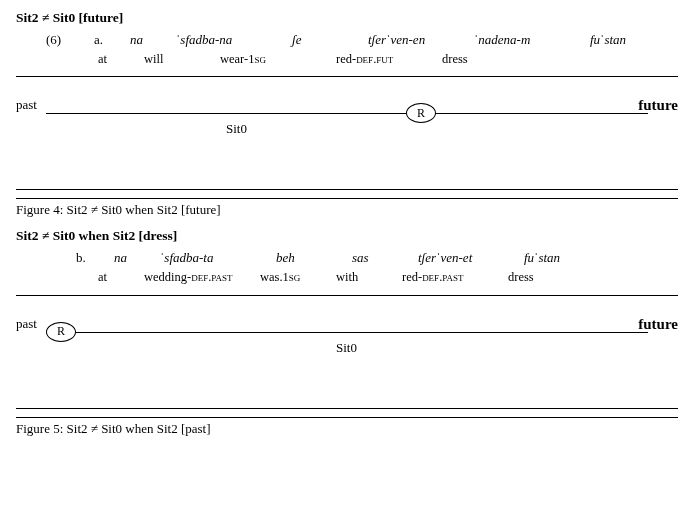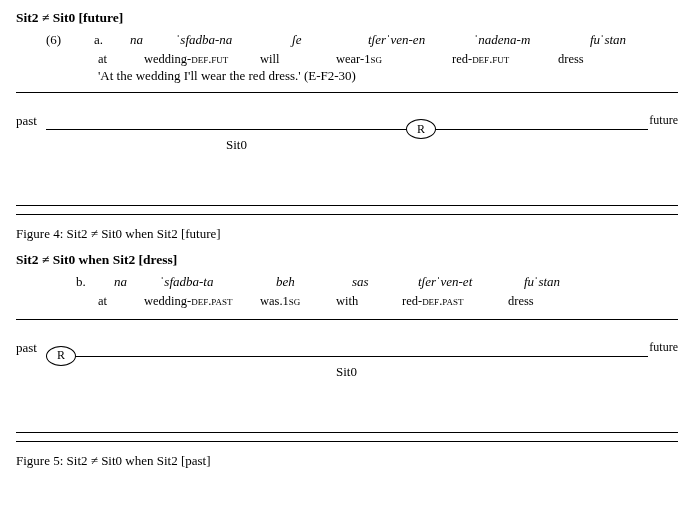--- a/index.html
+++ b/index.html
@@ -71,21 +71,22 @@
       position: absolute;
       left: 0;
       top: 4px;
       font-size: 13px;
     }
 
     .diag-label-right {
       position: absolute;
       right: 0;
       top: 4px;
-      font-size: 12px;
+      font-size: 15px;
+      font-weight: bold;
     }
 
     .timeline {
       position: absolute;
       left: 30px;
       right: 30px;
       top: 20px;
       height: 1px;
       background: #000;
     }
@@ -104,21 +105,21 @@
       display: flex;
       align-items: center;
       justify-content: center;
       font-size: 12px;
       background: #fff;
     }
 
     .figure-caption {
       font-size: 13px;
       border-top: 1px solid #000;
-      padding-top: 11px;
+      padding-top: 3px;
       margin-bottom: 10px;
     }
   </style>
 </head>
 <body>
 
 <div class="section-title">
   <span>Sit2 ≠ Sit0 [future]</span>
 </div>
 
@@ -130,28 +131,26 @@
     <span class="gloss-cell" style="min-width:30px">na</span>
     <span class="gloss-cell" style="min-width:100px">ˈsfadba-na</span>
     <span class="gloss-cell" style="min-width:60px">ʃe</span>
     <span class="gloss-cell" style="min-width:90px">tʃerˈven-en</span>
     <span class="gloss-cell" style="min-width:100px">ˈnadena-m</span>
     <span class="gloss-cell">fuˈstan</span>
   </div>
 
   <div class="gloss-row" style="margin-left: 52px;">
     <span class="interlinear-cell" style="min-width:30px">at</span>
-    <span class="interlinear-cell" style="min-width:100px">wedding-<span style="font-variant: small-caps">def.fut</span></span>
     <span class="interlinear-cell" style="min-width:60px">will</span>
     <span class="interlinear-cell" style="min-width:100px">wear-1<span style="font-variant: small-caps">sg</span></span>
     <span class="interlinear-cell" style="min-width:90px">red-<span style="font-variant: small-caps">def.fut</span></span>
     <span class="interlinear-cell">dress</span>
   </div>
 
-  <div class="translation">'At the wedding I'll wear the red dress.' (E-F2-30)</div>
 </div>
 
 <hr class="divider">
 
 <div class="diagram-container">
   <span class="diag-label-left">past</span>
   <span class="diag-label-right">future</span>
   <div class="timeline"></div>
 
   <span class="sit0-label" style="left: 210px; top: 28px;">Sit0</span>

